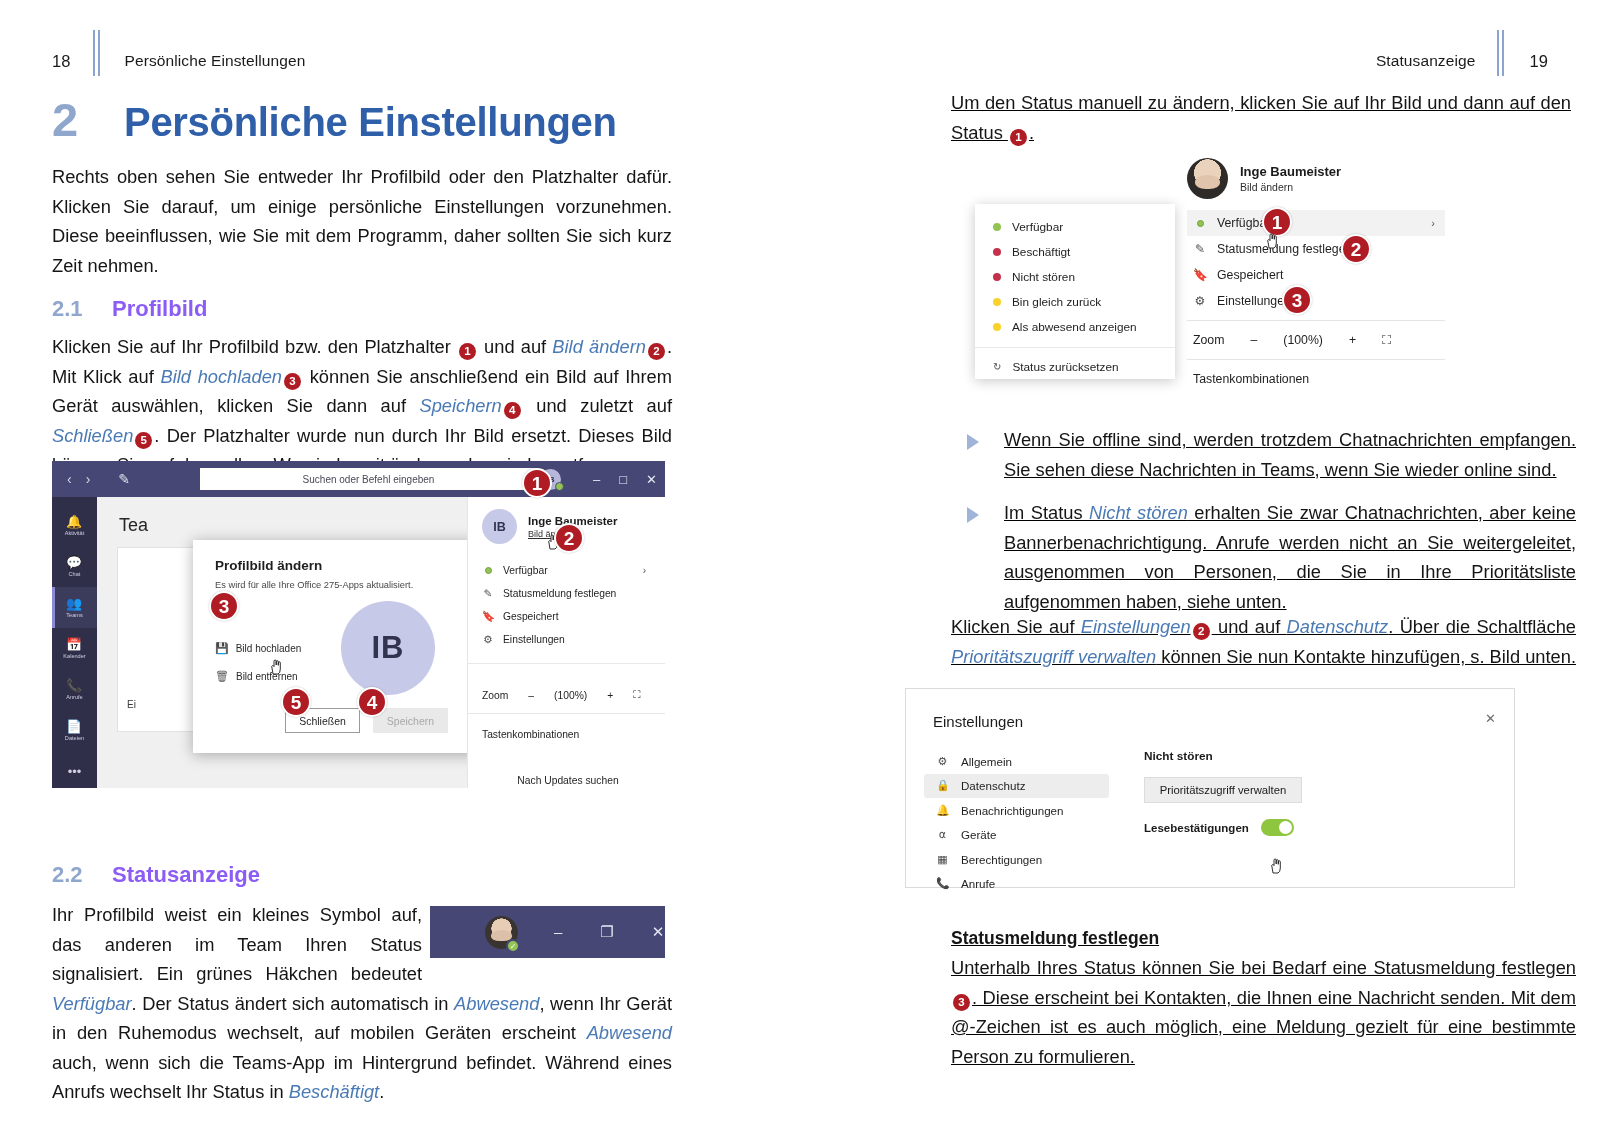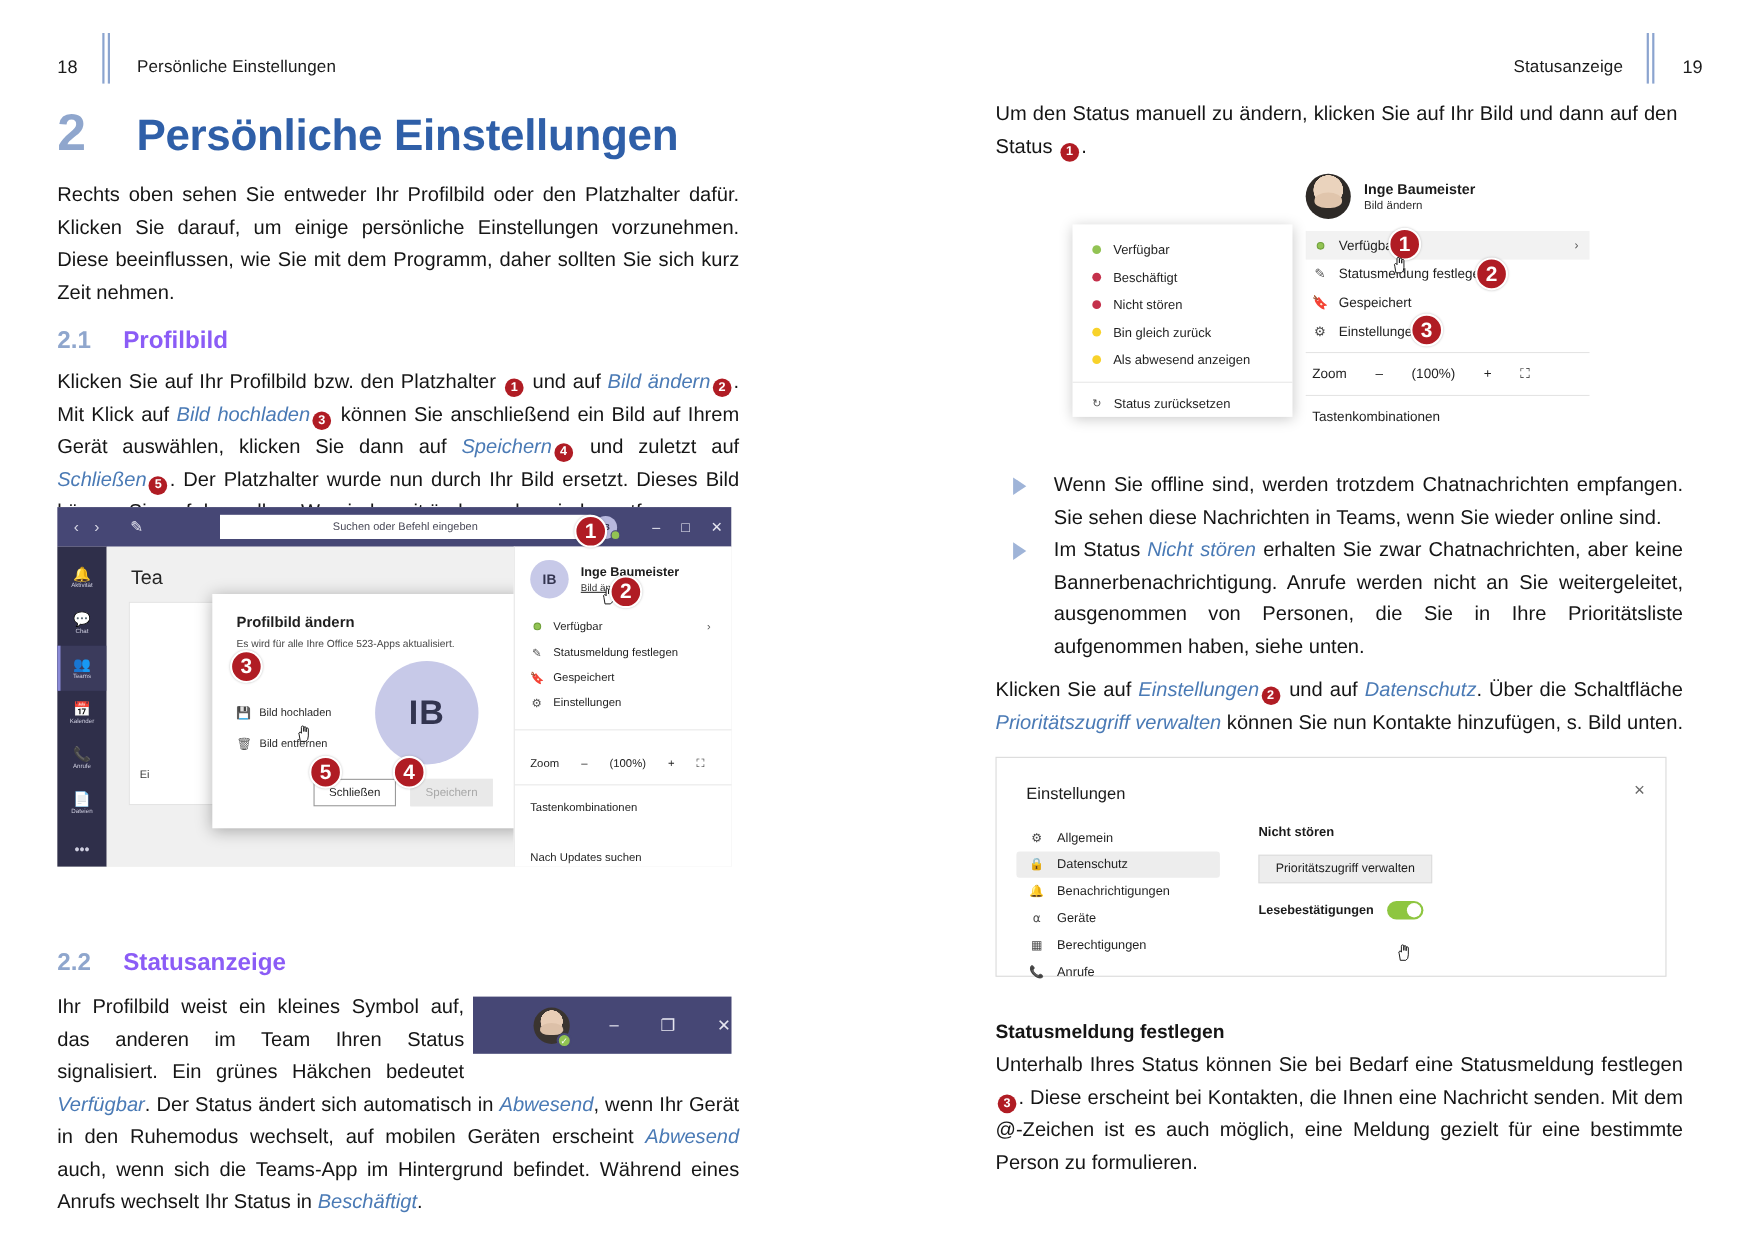--- a/index.html
+++ b/index.html
@@ -51,21 +51,21 @@
   .rule-double::after { left: 5px; }
   .runhead-title { white-space: nowrap; }
 
   
   .col {
     position: absolute;
     top: 0;
     width: 620px;
   }
   .col-left { left: 52px; }
-  .col-right { left: 905px; }
+  .col-right { left: 951px; text-decoration: underline; }
 
   
   .chapter {
     position: absolute;
     left: 52px;
     top: 92px;
     display: flex;
     align-items: baseline;
     white-space: nowrap;
   }
@@ -566,21 +566,21 @@
       <div class="tm-teamshdr">Tea</div>
       <div class="tm-card"></div>
       <div class="tm-cardtxt" style="left:330px; top:138px;">einer</div>
       <div class="tm-cardtxt" style="left:330px; top:158px;">en</div>
       <div class="tm-cardtxt" style="left:30px; top:202px;">Ei</div>
       <div class="tm-cardtxt" style="left:330px; top:202px;">ür den</div>
       <div class="tm-cardtxt" style="left:330px; top:217px;">Oben e</div>
 
       <div class="tm-dialog">
         <div class="dlg-title">Profilbild ändern</div>
-        <div class="dlg-sub">Es wird für alle Ihre Office 523-Apps aktualisiert.</div>
+        <div class="dlg-sub">Es wird für alle Ihre Office 275-Apps aktualisiert.</div>
 
         <div class="dlg-link" style="top:102px;">
           <span class="gl">💾</span>
           <span>Bild hochladen</span>
         </div>
         <div class="dlg-link" style="top:130px;">
           <span class="gl" style="color:#555;">🗑</span>
           <span>Bild entfernen</span>
         </div>
 
@@ -636,21 +636,21 @@
 
       <div class="pnl-div" style="top:216px;"></div>
 
       <div class="pnl-item" style="top:226px;">
         <span>Tastenkombinationen</span>
       </div>
       <div class="pnl-item" style="top:249px;margin-top:40px;">
         <span>Info</span>
         <span class="pnl-chev">›</span>
       </div>
-      <div class="pnl-item" style="top:272px;">
+      <div class="pnl-item" style="top:272px;justify-content:center;">
         <span>Nach Updates suchen</span>
       </div>
 
       <div class="hand" style="left:78px; top:36px;">
         <svg viewBox="0 0 14 17">
             <path d="M4 16 L3 10 Q2 8 3.6 7.6 Q4.6 7.4 5 8.6 L5 3.2 Q5 2 6.1 2 Q7.2 2 7.2 3.2 L7.2 7 L7.2 3.8 Q7.2 2.7 8.3 2.7 Q9.3 2.7 9.3 3.8 L9.3 7.3 L9.3 4.8 Q9.3 3.8 10.3 3.8 Q11.3 3.8 11.3 4.8 L11.3 11 Q11.3 15 9 16 Z" fill="#fff" stroke="#1a1a1a" stroke-width="0.9"></path>
           </svg>
       </div>
     </div>
 
@@ -770,21 +770,21 @@
     <div class="badge badge-big" style="left:285px; top:55px;">1</div>
     <div class="badge badge-big" style="left:364px; top:82px;">2</div>
     <div class="badge badge-big" style="left:305px; top:133px;">3</div>
   </div>
 
   <div class="col col-right" style="top:425px; width:625px;">
     <div class="bullet-row">
       <div class="tri"></div>
       <div class="bullet-txt body-p">Wenn Sie offline sind, werden trotzdem Chatnachrichten empfangen. Sie sehen diese Nachrichten in Teams, wenn Sie wieder online sind.</div>
     </div>
-    <div class="bullet-row" style="">
+    <div class="bullet-row" style="margin-top:14px;">
       <div class="tri"></div>
       <div class="bullet-txt body-p"><span>Im Status </span><span class="it">Nicht stören</span><span> erhalten Sie zwar Chatnachrichten, aber keine Bannerbenachrichtigung. Anrufe werden nicht an Sie weitergeleitet, ausgenommen von Personen, die Sie in Ihre Prioritätsliste aufgenommen haben, siehe unten.</span></div>
     </div>
   </div>
 
   <div class="col col-right" style="top:608px; width:625px;">
     <p class="body-p" style="margin-top:4px;"><span>Klicken Sie auf </span><span class="it">Einstellungen</span><span class="badge">2</span><span> und auf </span><span class="it">Datenschutz</span><span>. Über die Schaltfläche </span><span class="it">Prioritätszugriff verwalten</span><span> können Sie nun Kontakte hinzufügen, s. Bild unten.</span></p>
   </div>
 
   <div class="fig4">

